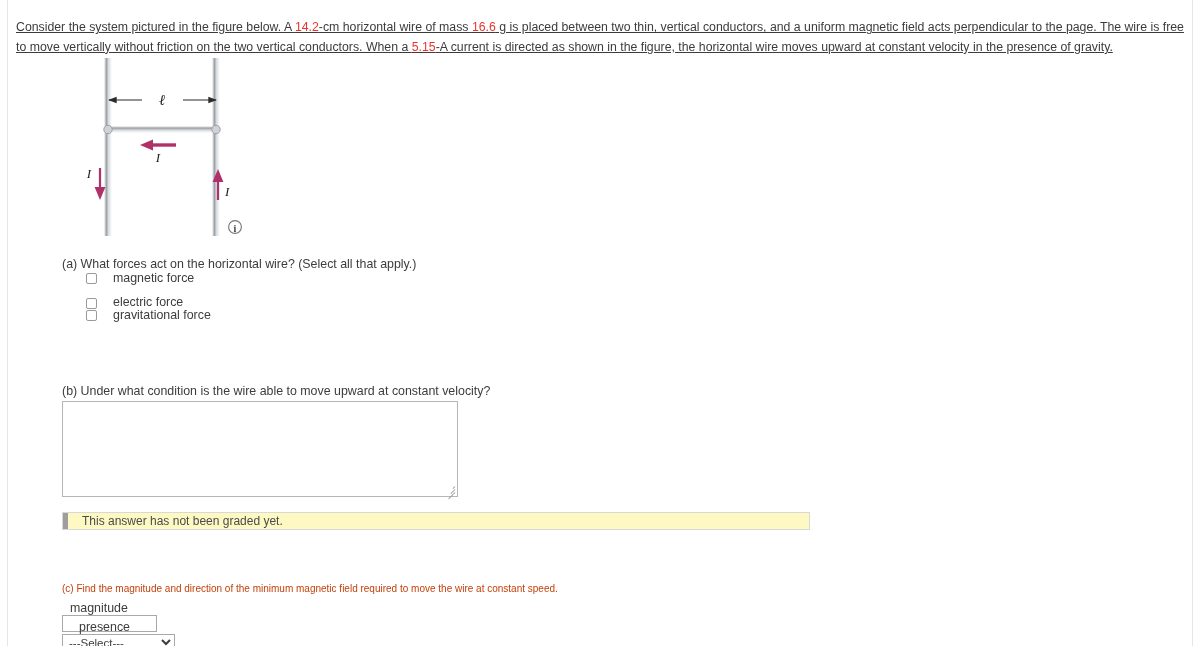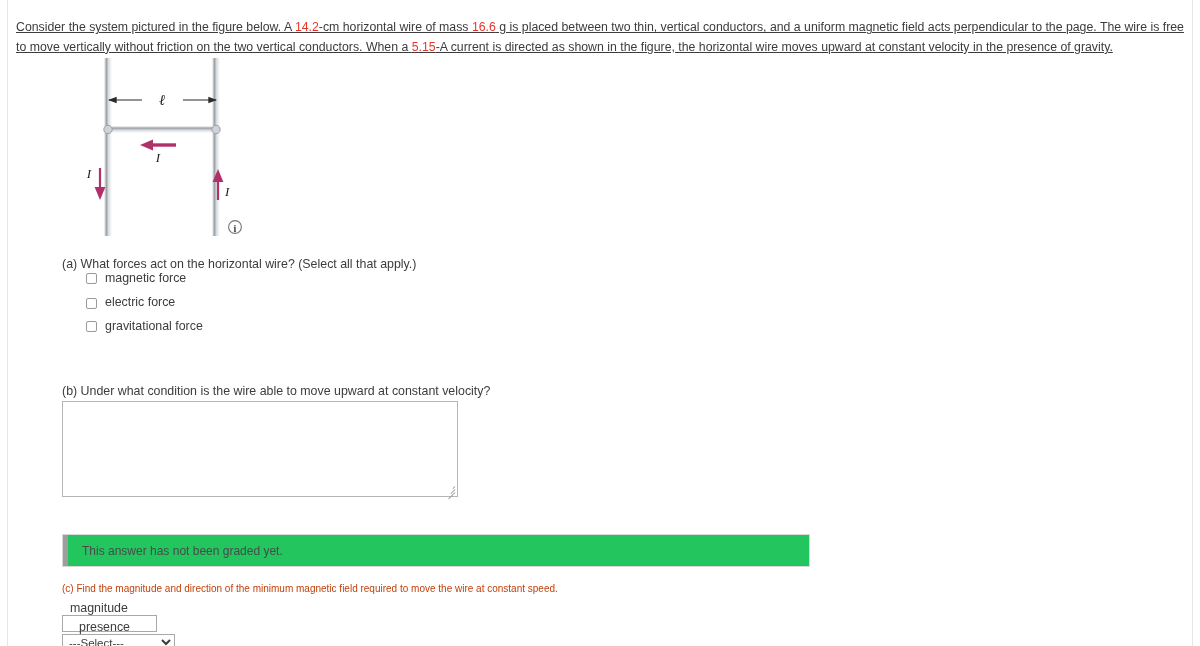--- a/index.html
+++ b/index.html
@@ -56,28 +56,28 @@
     font-size: 12.4px;
     color: #3c3c3c;
     white-space: nowrap;
     margin-top: 8px;
   }
   .choice {
     position: absolute;
     left: 86px;
     display: flex;
     align-items: center;
-    gap: 8px;
+    gap: 16px;
     font-size: 12.4px;
     color: #3c3c3c;
     white-space: nowrap;
   }
   .choice-0 { top: 271px; }
   .choice-1 { top: 295px; align-items: flex-end; }
-  .choice-2 { top: 319px; }
+  .choice-2 { top: 308px; }
   .cb {
     width: 11px; height: 11px;
     border: 1px solid #9a9a9a;
     border-radius: 2px;
     background: #ffffff;
     display: inline-block;
     flex: 0 0 auto;
   }
 
   
@@ -116,26 +116,25 @@
     transform-origin: right center;
   }
   .resize-grip i:nth-child(1) { bottom: 2px; width: 9px; }
   .resize-grip i:nth-child(2) { bottom: 5px; width: 6px; }
   .resize-grip i:nth-child(3) { bottom: 8px; width: 3px; }
 
   
   .notice {
     position: absolute;
     left: 62px; top: 512px;
-    width: 748px; height: 33px;
+    width: 748px; height: 18px;
     border: 1px solid #d8d8d8;
-    background: #22c55e;
+    background: #fef9c3;
     display: flex;
     align-items: center;
-    margin-top: 22px;
   }
   .notice-bar {
     width: 5px;
     align-self: stretch;
     background: #9e9e9e;
     flex: 0 0 auto;
   }
   .notice-text {
     padding-left: 14px;
     font-size: 12px;

